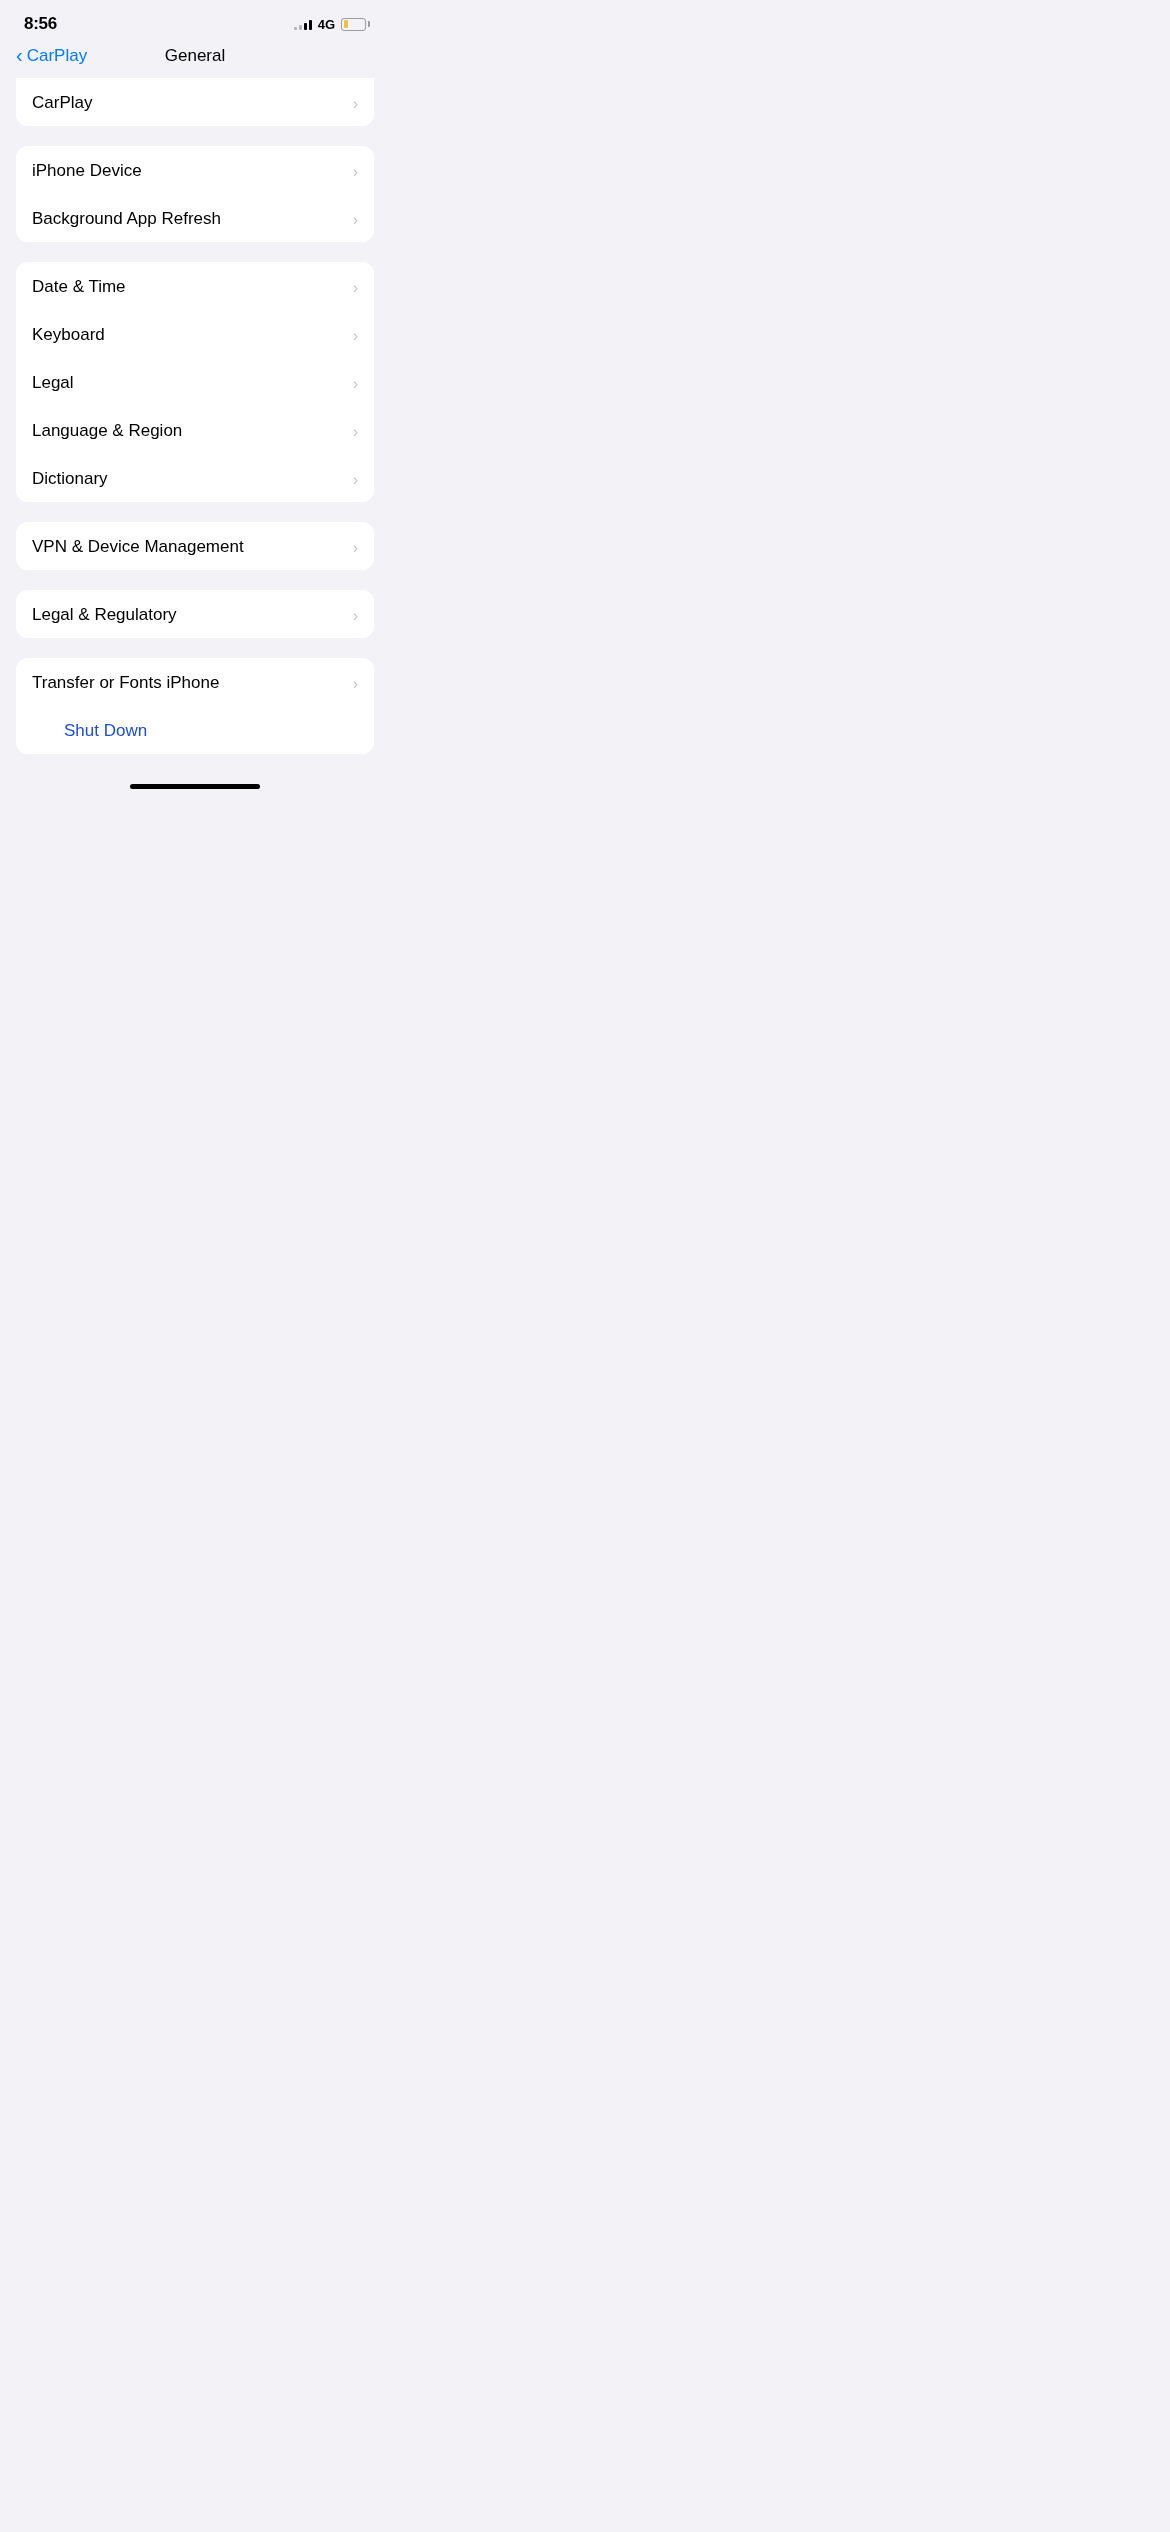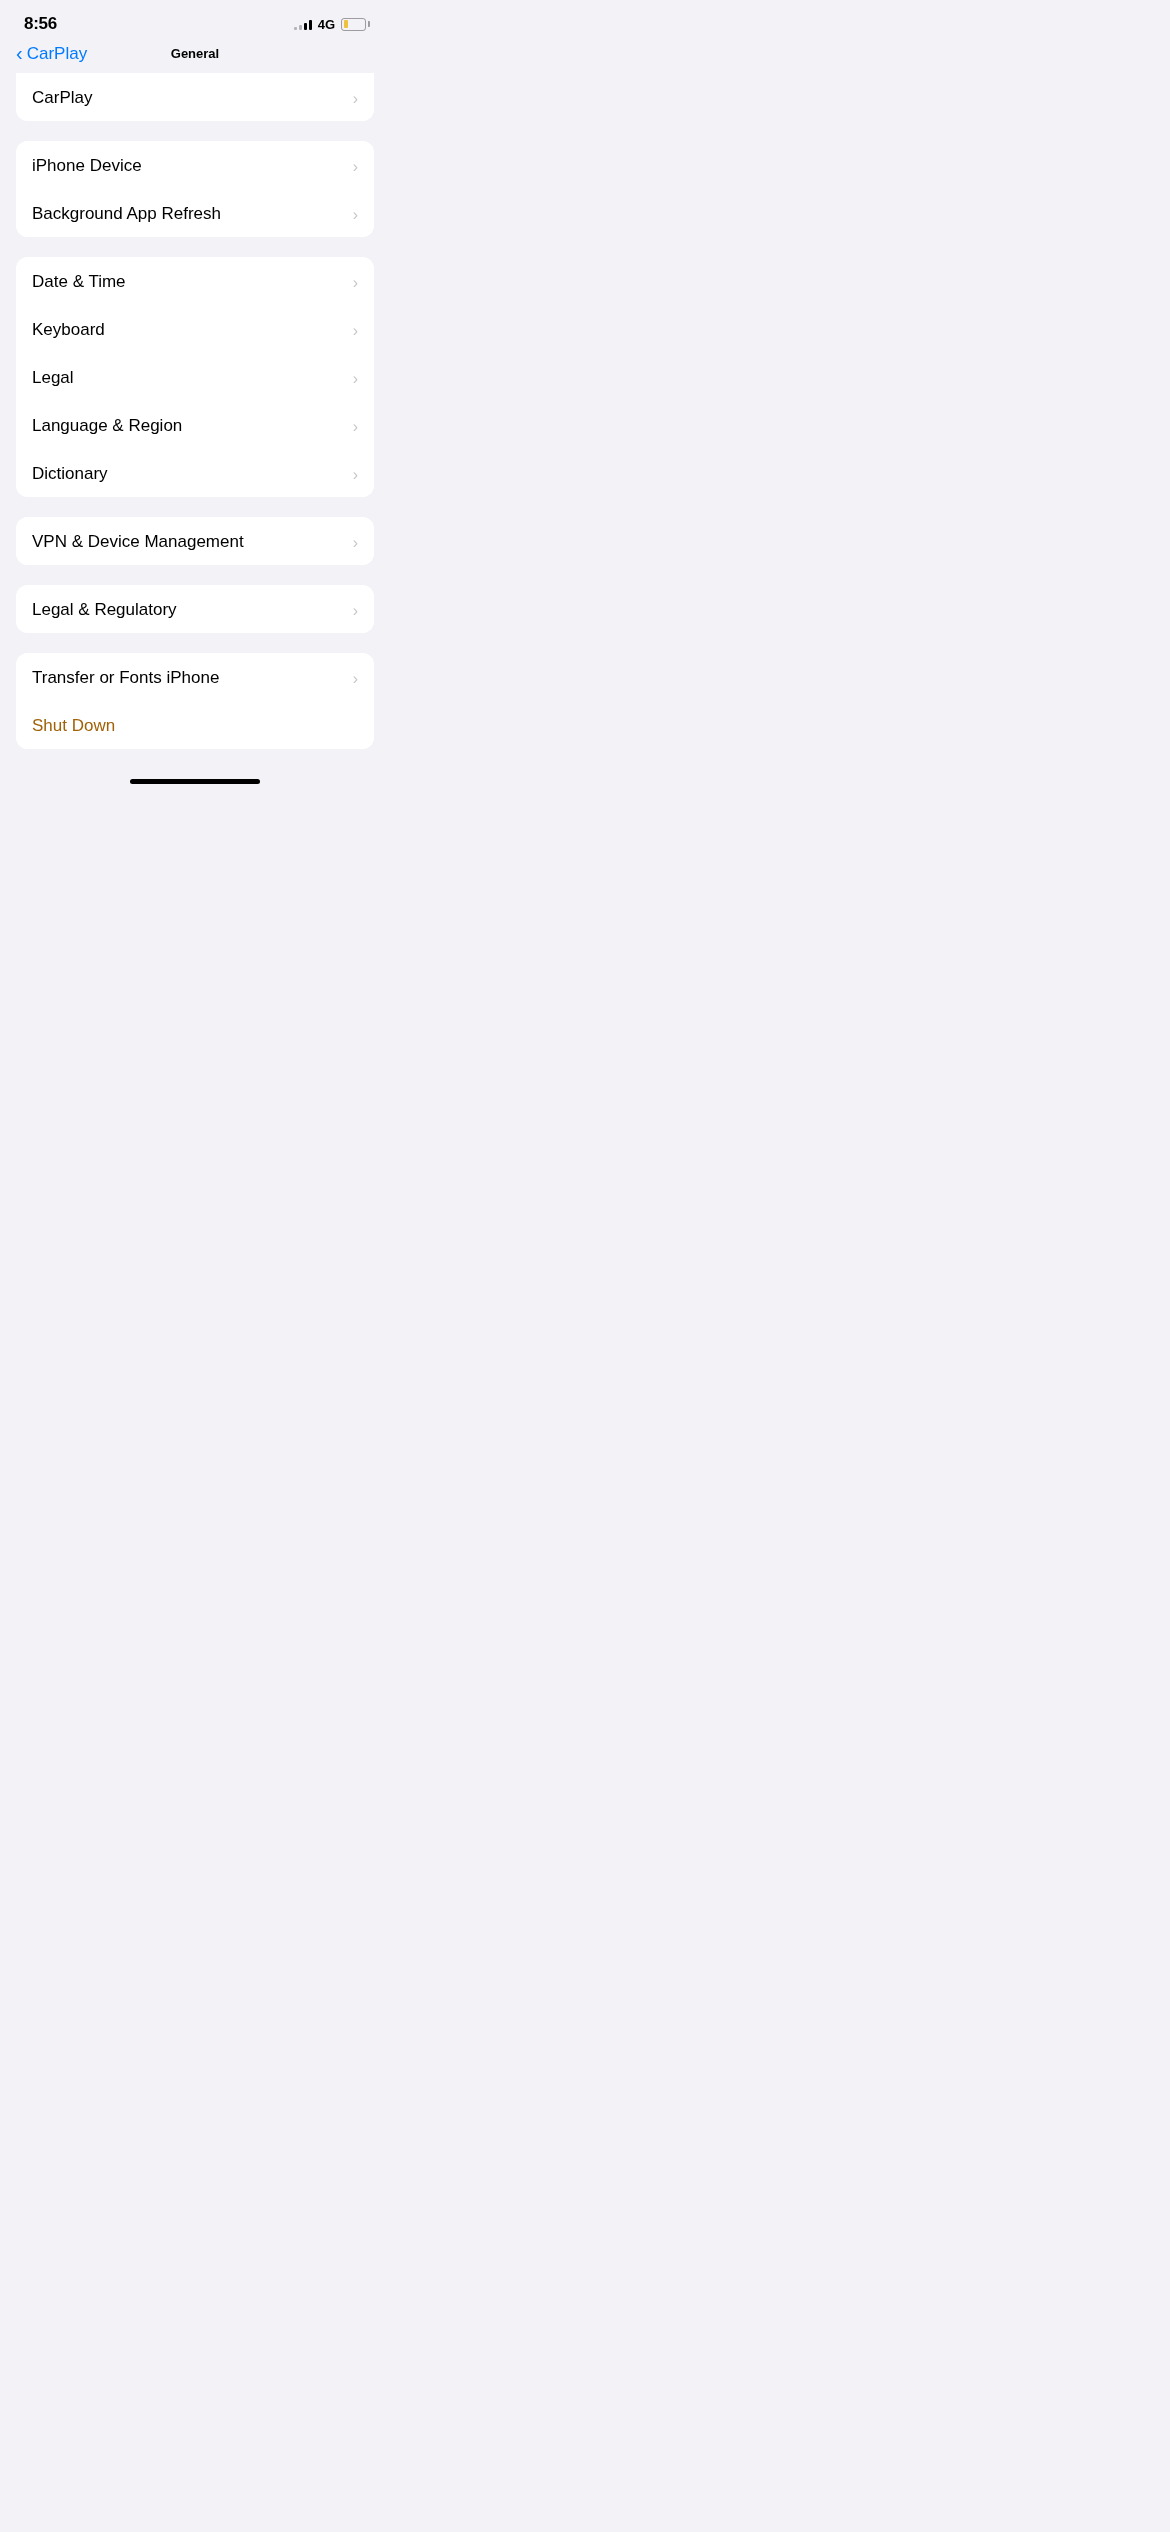--- a/index.html
+++ b/index.html
@@ -117,22 +117,22 @@
       text-decoration: none;
     }
 
     .nav-back-chevron {
       font-size: 20px;
       font-weight: 300;
       margin-top: -1px;
     }
 
     .nav-title {
-      font-size: 13px;
-      font-weight: 700;
+      font-size: 17px;
+      font-weight: 400;
       color: #000;
     }
 
     
     .content {
       padding: 0 16px;
     }
 
     
     .card-group {
@@ -168,21 +168,22 @@
       background: #c6c6c8;
     }
 
     .list-item-label {
       font-size: 17px;
       color: #000;
       font-weight: 400;
     }
 
     .list-item-label.blue {
-      color: #a16207;
+      color: #1d4ed8;
+      margin-left: 32px;
     }
 
     .chevron {
       color: #c7c7cc;
       font-size: 16px;
       font-weight: 500;
     }
 
     
     .home-indicator {

